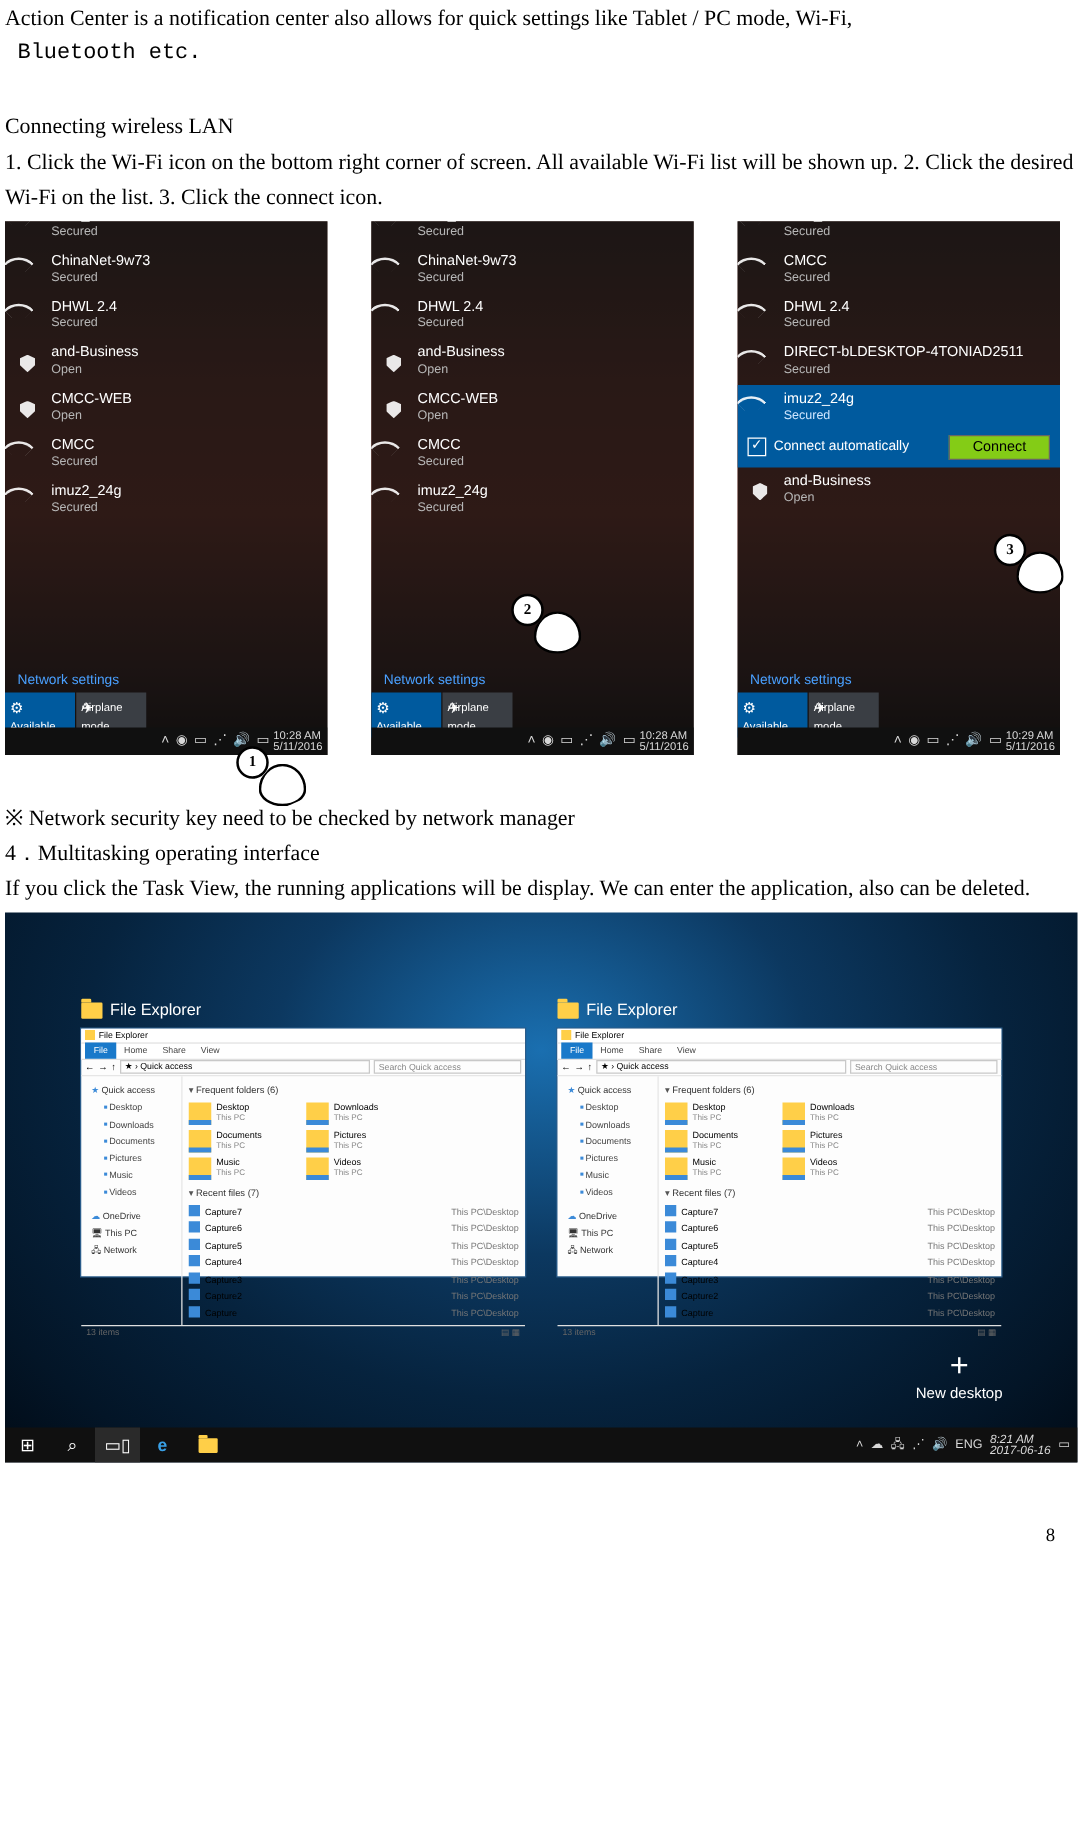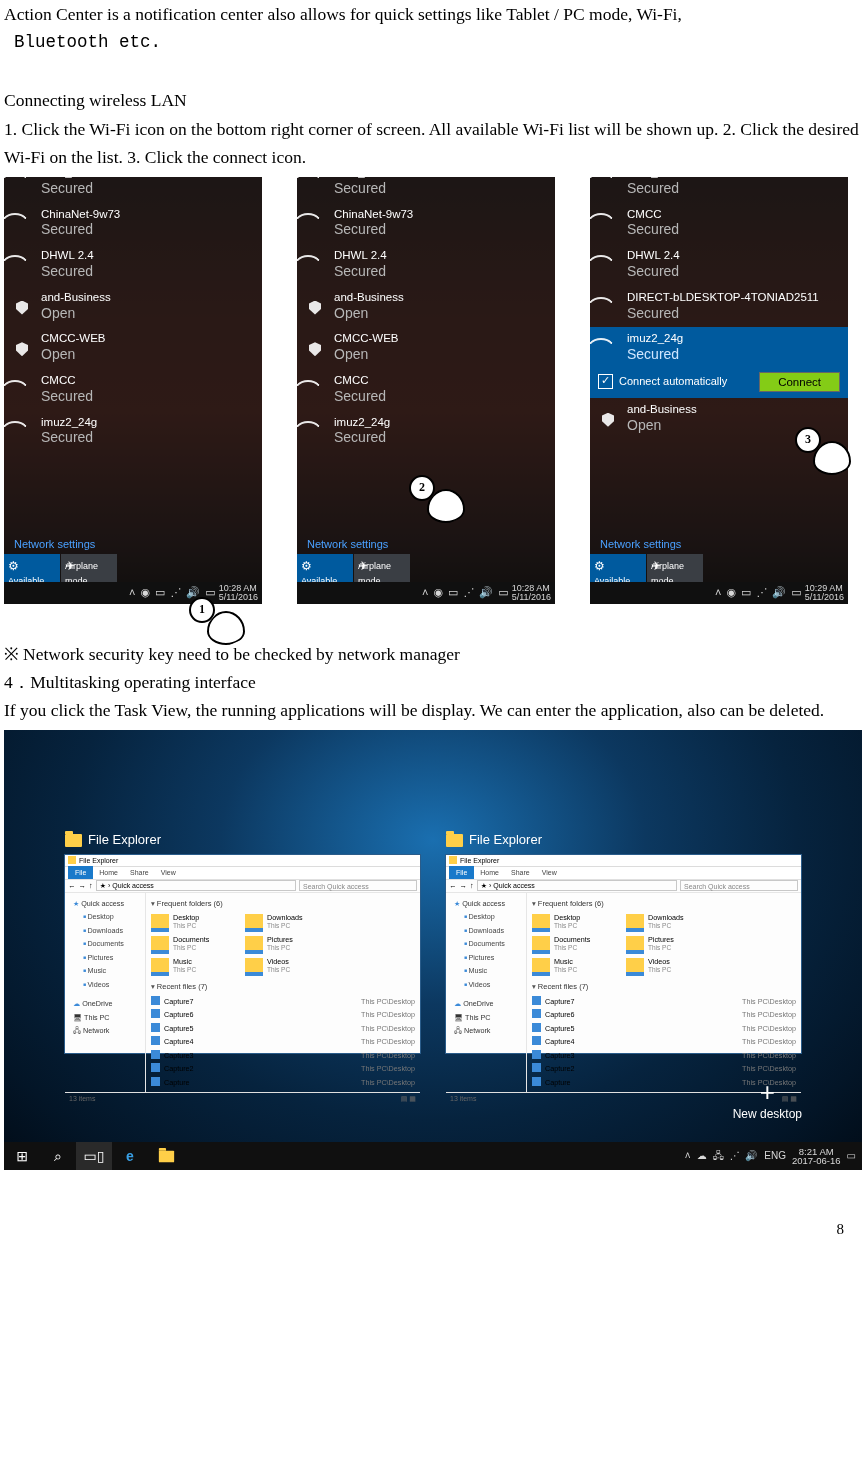--- a/index.html
+++ b/index.html
@@ -39,21 +39,21 @@
     padding:5px 10px 6px 10px;
     font-size:11.5px;
     position:relative;
   }
   .wifi-item.selected {
     background:#005a9e;
     flex-wrap:wrap;
     padding-bottom:35px;
   }
   .wifi-name { white-space:nowrap; }
-  .wifi-status { font-size:14px; color:#b7b7b7; margin-top:0px; }
+  .wifi-status { font-size:10px; color:#b7b7b7; margin-top:0px; }
   .wifi-text { display:flex; flex-direction:column; line-height:1.2; }
   .wifi-icon {
     width:17px; height:17px; position:relative; flex-shrink:0;
   }
   .wifi-icon::before{
     content:""; position:absolute; left:1px; bottom:1px;
     width:15px; height:15px;
     border:2px solid #fff; border-left:none; border-bottom:none;
     border-top-right-radius:20px;
     transform:rotate(-45deg); transform-origin:bottom left;
@@ -124,21 +124,21 @@
 
   
   .taskview {
     width:858px; height:440px; position:relative; margin:6px 0 2px 0;
     background:radial-gradient(ellipse at 50% 25%, #1a6fb0 0%, #0c3860 35%, #06233e 60%, #031527 85%, #010b16 100%);
     font-family:"Segoe UI",Tahoma,Arial,sans-serif;
     color:#fff;
     overflow:hidden;
   }
   .tv-cards { position:absolute; top:68px; left:0; right:0; display:flex; justify-content:center; gap:26px; }
-  .tv-card-wrap { width:355px;margin-top:32px; }
+  .tv-card-wrap { width:355px; }
   .tv-card-title { display:flex; align-items:center; gap:6px; font-size:13px; margin-bottom:4px;}
   .folder-glyph {
     width:17px; height:13px; background:#ffcf48; position:relative; border-radius:1px;
   }
   .folder-glyph::before{
     content:""; position:absolute; top:-3px; left:0; width:8px; height:3px; background:#ffcf48;
     border-radius:1px 1px 0 0;
   }
   .explorer {
     width:355px; height:198px; background:#fdfdfd; color:#000;
@@ -188,21 +188,21 @@
   }
   .newdesk .plus { font-size:26px; font-weight:200; line-height:1;}
   .tv-taskbar {
     position:absolute; left:0; right:0; bottom:0; height:28px; background:#101010;
     display:flex; align-items:center;
   }
   .tv-taskbar .left { display:flex; align-items:center; height:100%;}
   .tv-taskbar .tbtn { width:36px; height:100%; display:flex; align-items:center; justify-content:center; color:#fff; font-size:14px;}
   .tv-taskbar .tbtn.active { background:#2a2a2a; }
   .tv-taskbar .right { margin-left:auto; display:flex; align-items:center; gap:6px; padding-right:6px; color:#d8d8d8; font-size:10px;}
-  .tv-taskbar .clock { text-align:center; line-height:1; font-size:9.5px;}
+  .tv-taskbar .clock { text-align:left; line-height:1; font-size:9.5px;font-style:italic;}
   .pagenum { text-align:right; padding:45px 18px 6px 0; font-size:15px;}
 </style>
 </head>
 <body>
 
 
 
 
 
 <div>

